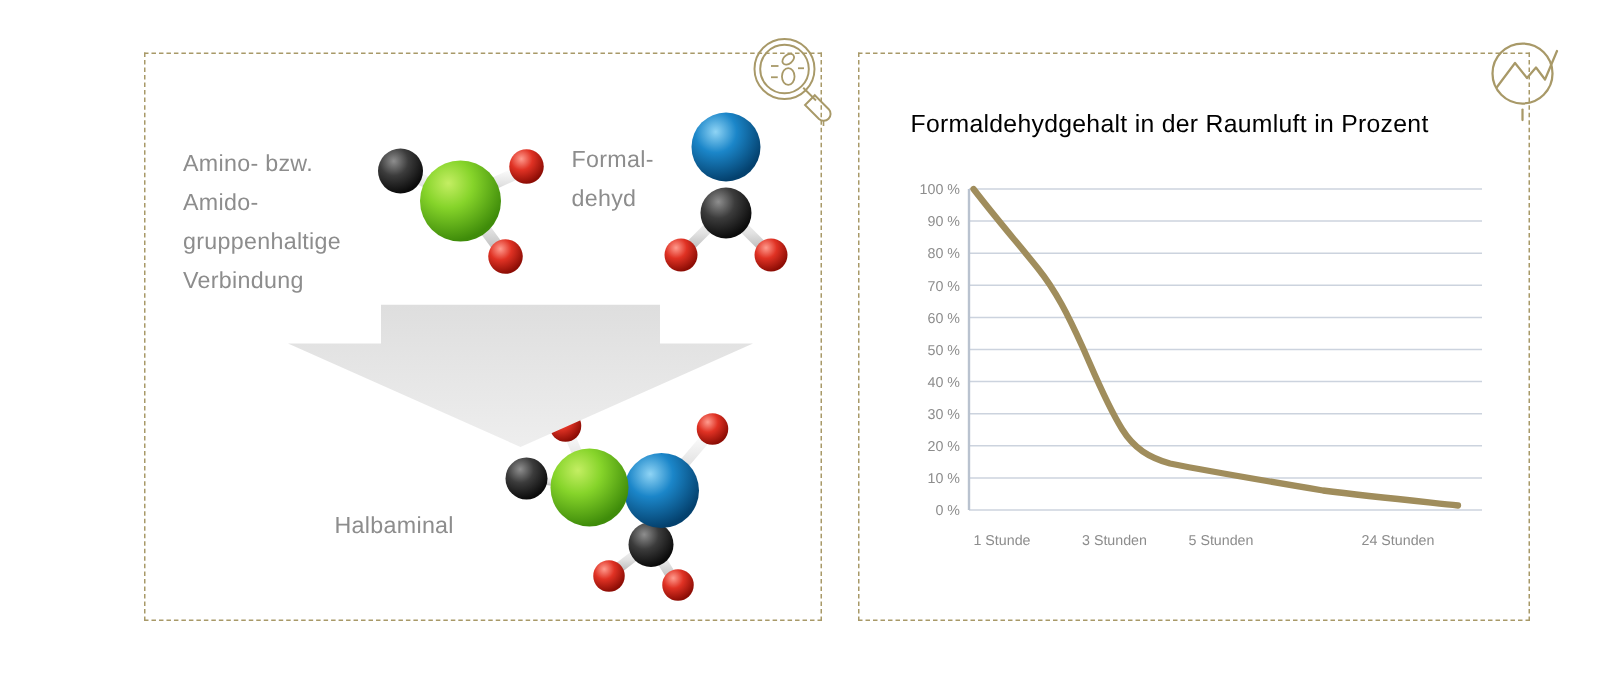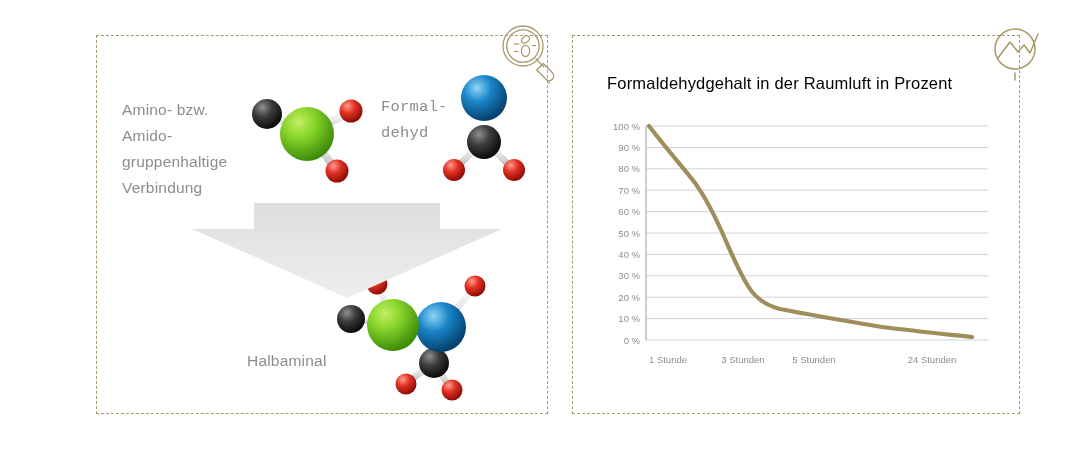--- a/index.html
+++ b/index.html
@@ -38,22 +38,22 @@
   
   .lp-text {
     position: absolute;
     color: #8d8d8d;
     font-size: 15.5px;
     line-height: 26px;
     letter-spacing: .2px;
     white-space: pre-line;
   }
   #label-amino { left: 122px; top: 81px; width: 170px; margin-top: 16px; }
-  #label-formaldehyd { left: 381px; top: 94px; width: 90px; font-family: Liberation Mono, monospace; }
-  #label-halbaminal  { left: 223px; top: 348px; width: 150px; margin-left: 24px; }
+  #label-formaldehyd { left: 381px; top: 94px; width: 90px; }
+  #label-halbaminal  { left: 223px; top: 338px; width: 150px; }
 
   
   .mol { position: absolute; }
   #mol-amino  { left: 240px; top: 84px;  width: 140px; height: 112px; }
   #mol-formal { left: 432px; top: 68px;  width: 104px; height: 124px; }
   #mol-halb   { left: 322px; top: 266px; width: 192px; height: 142px; }
 
   #arrow-down { position: absolute; left: 192px; top: 203px; width: 310px; height: 95px; }
 
   

